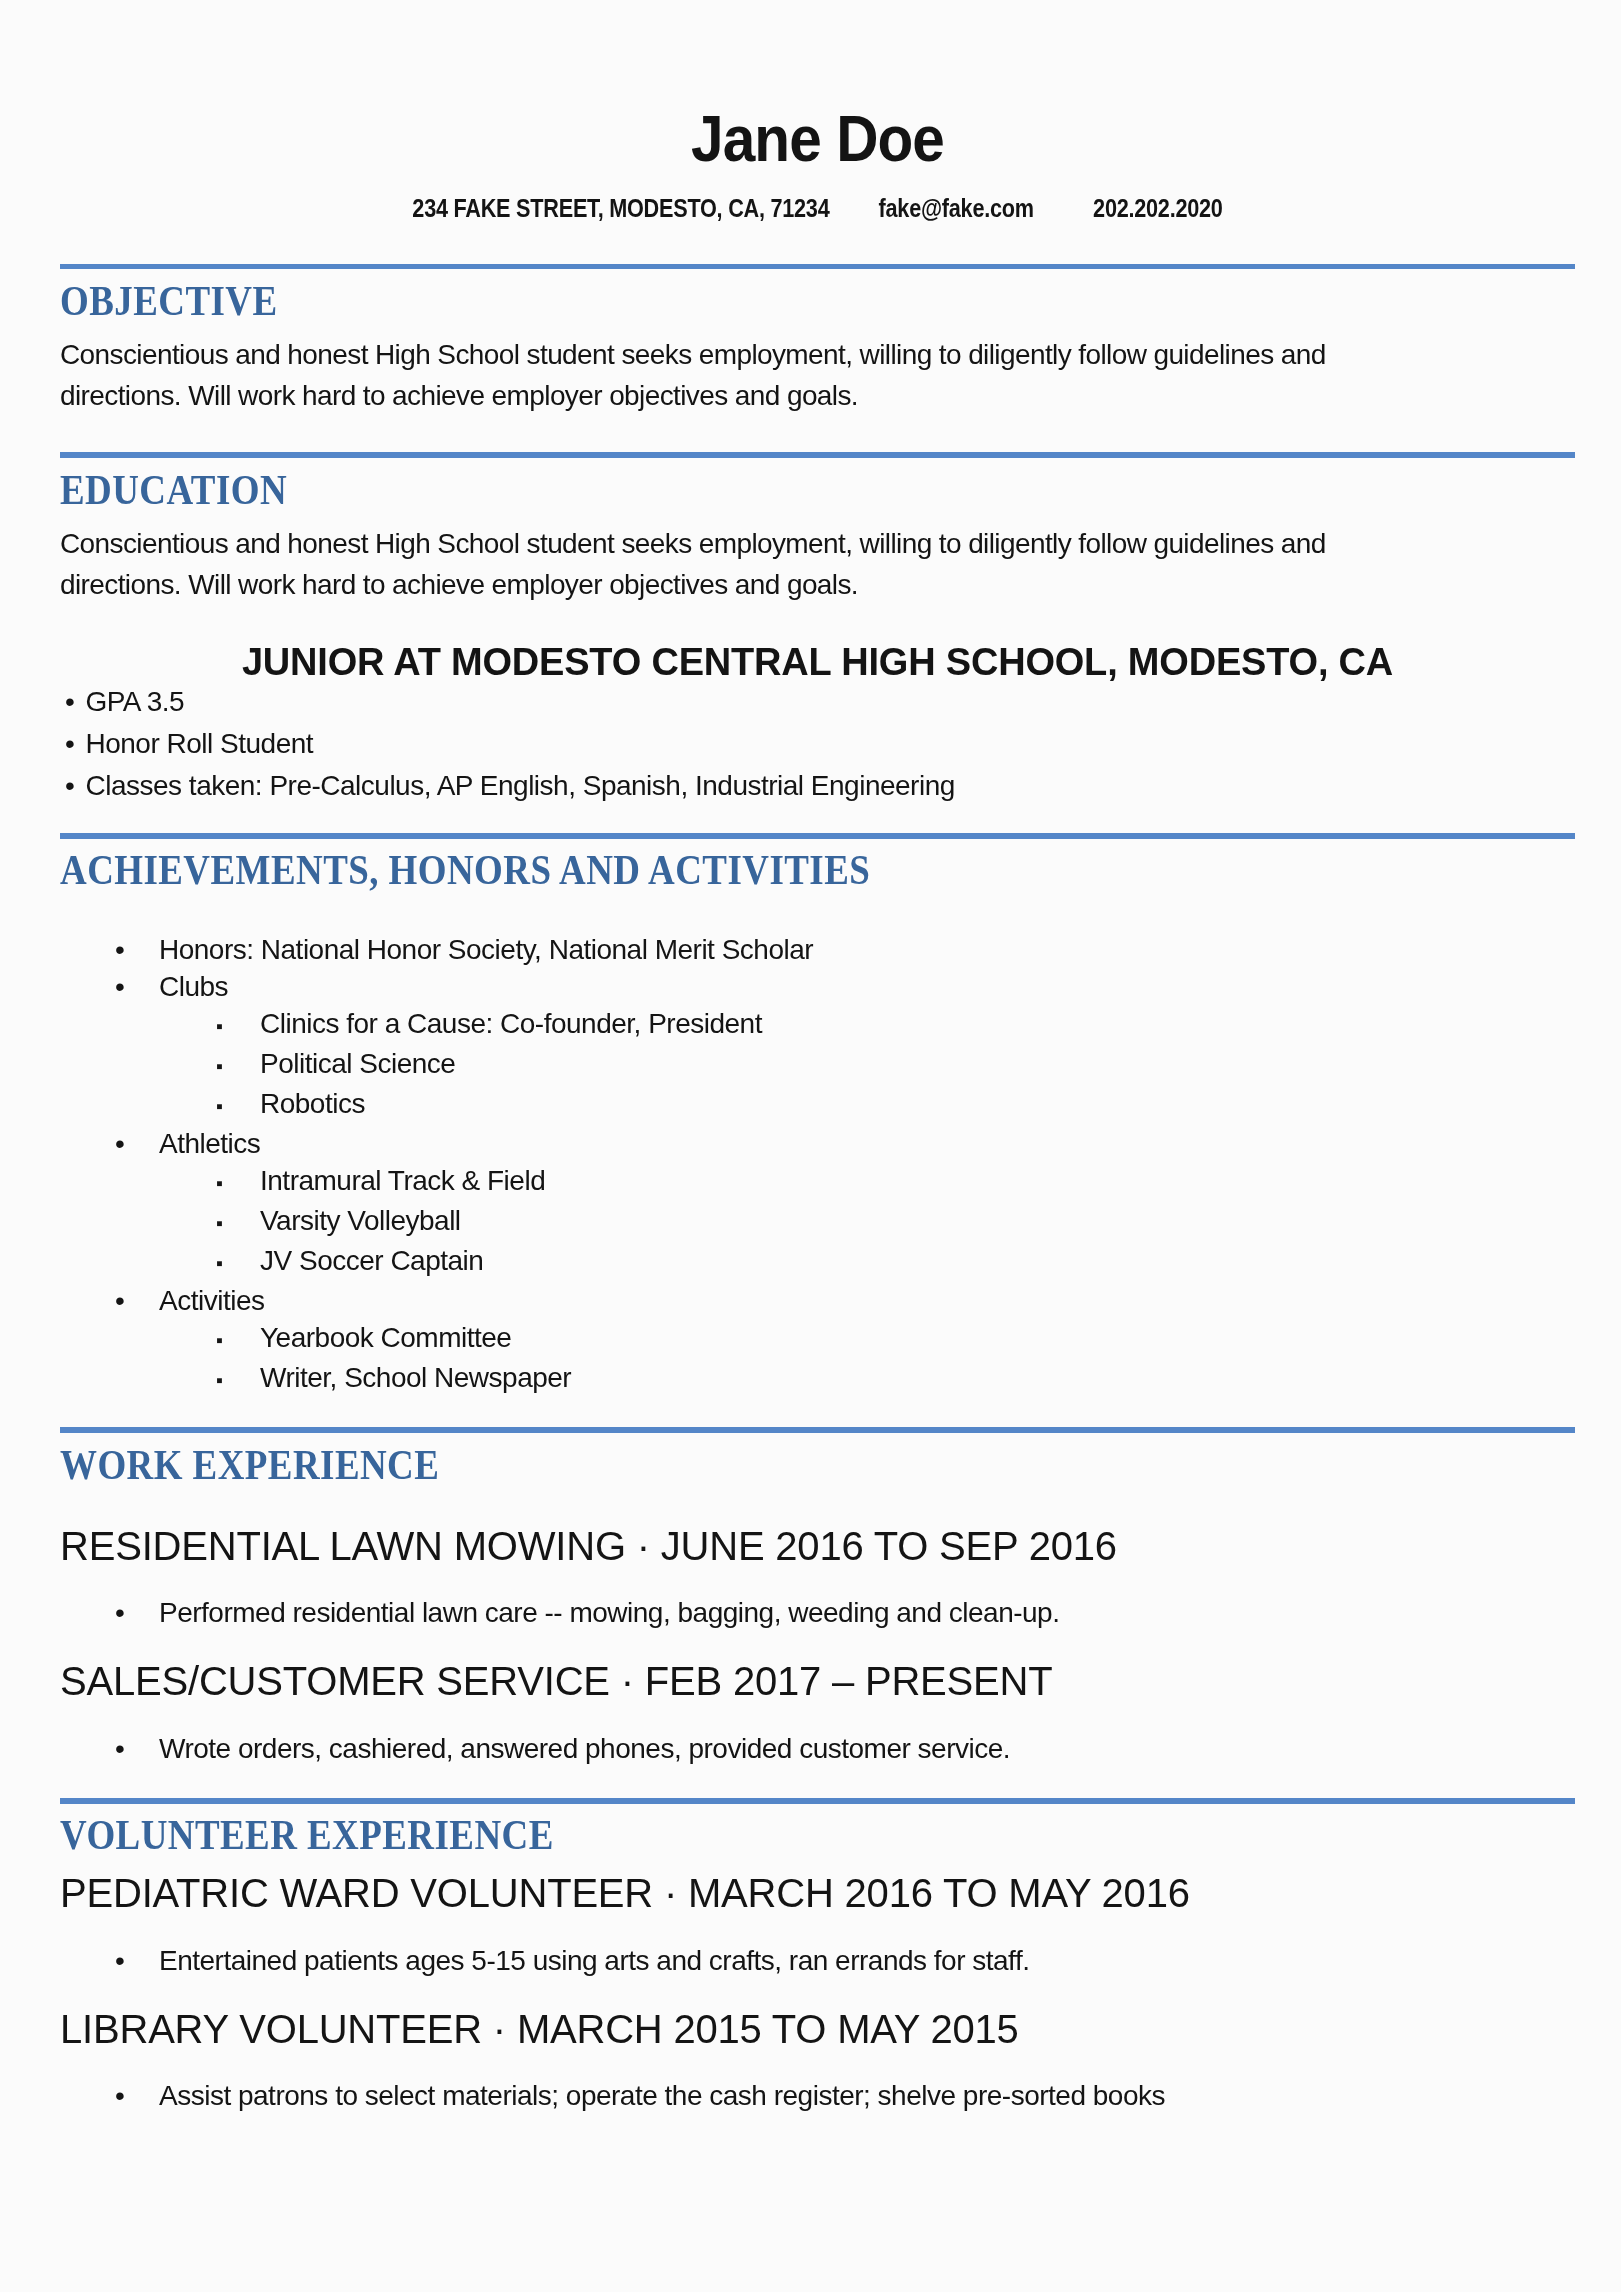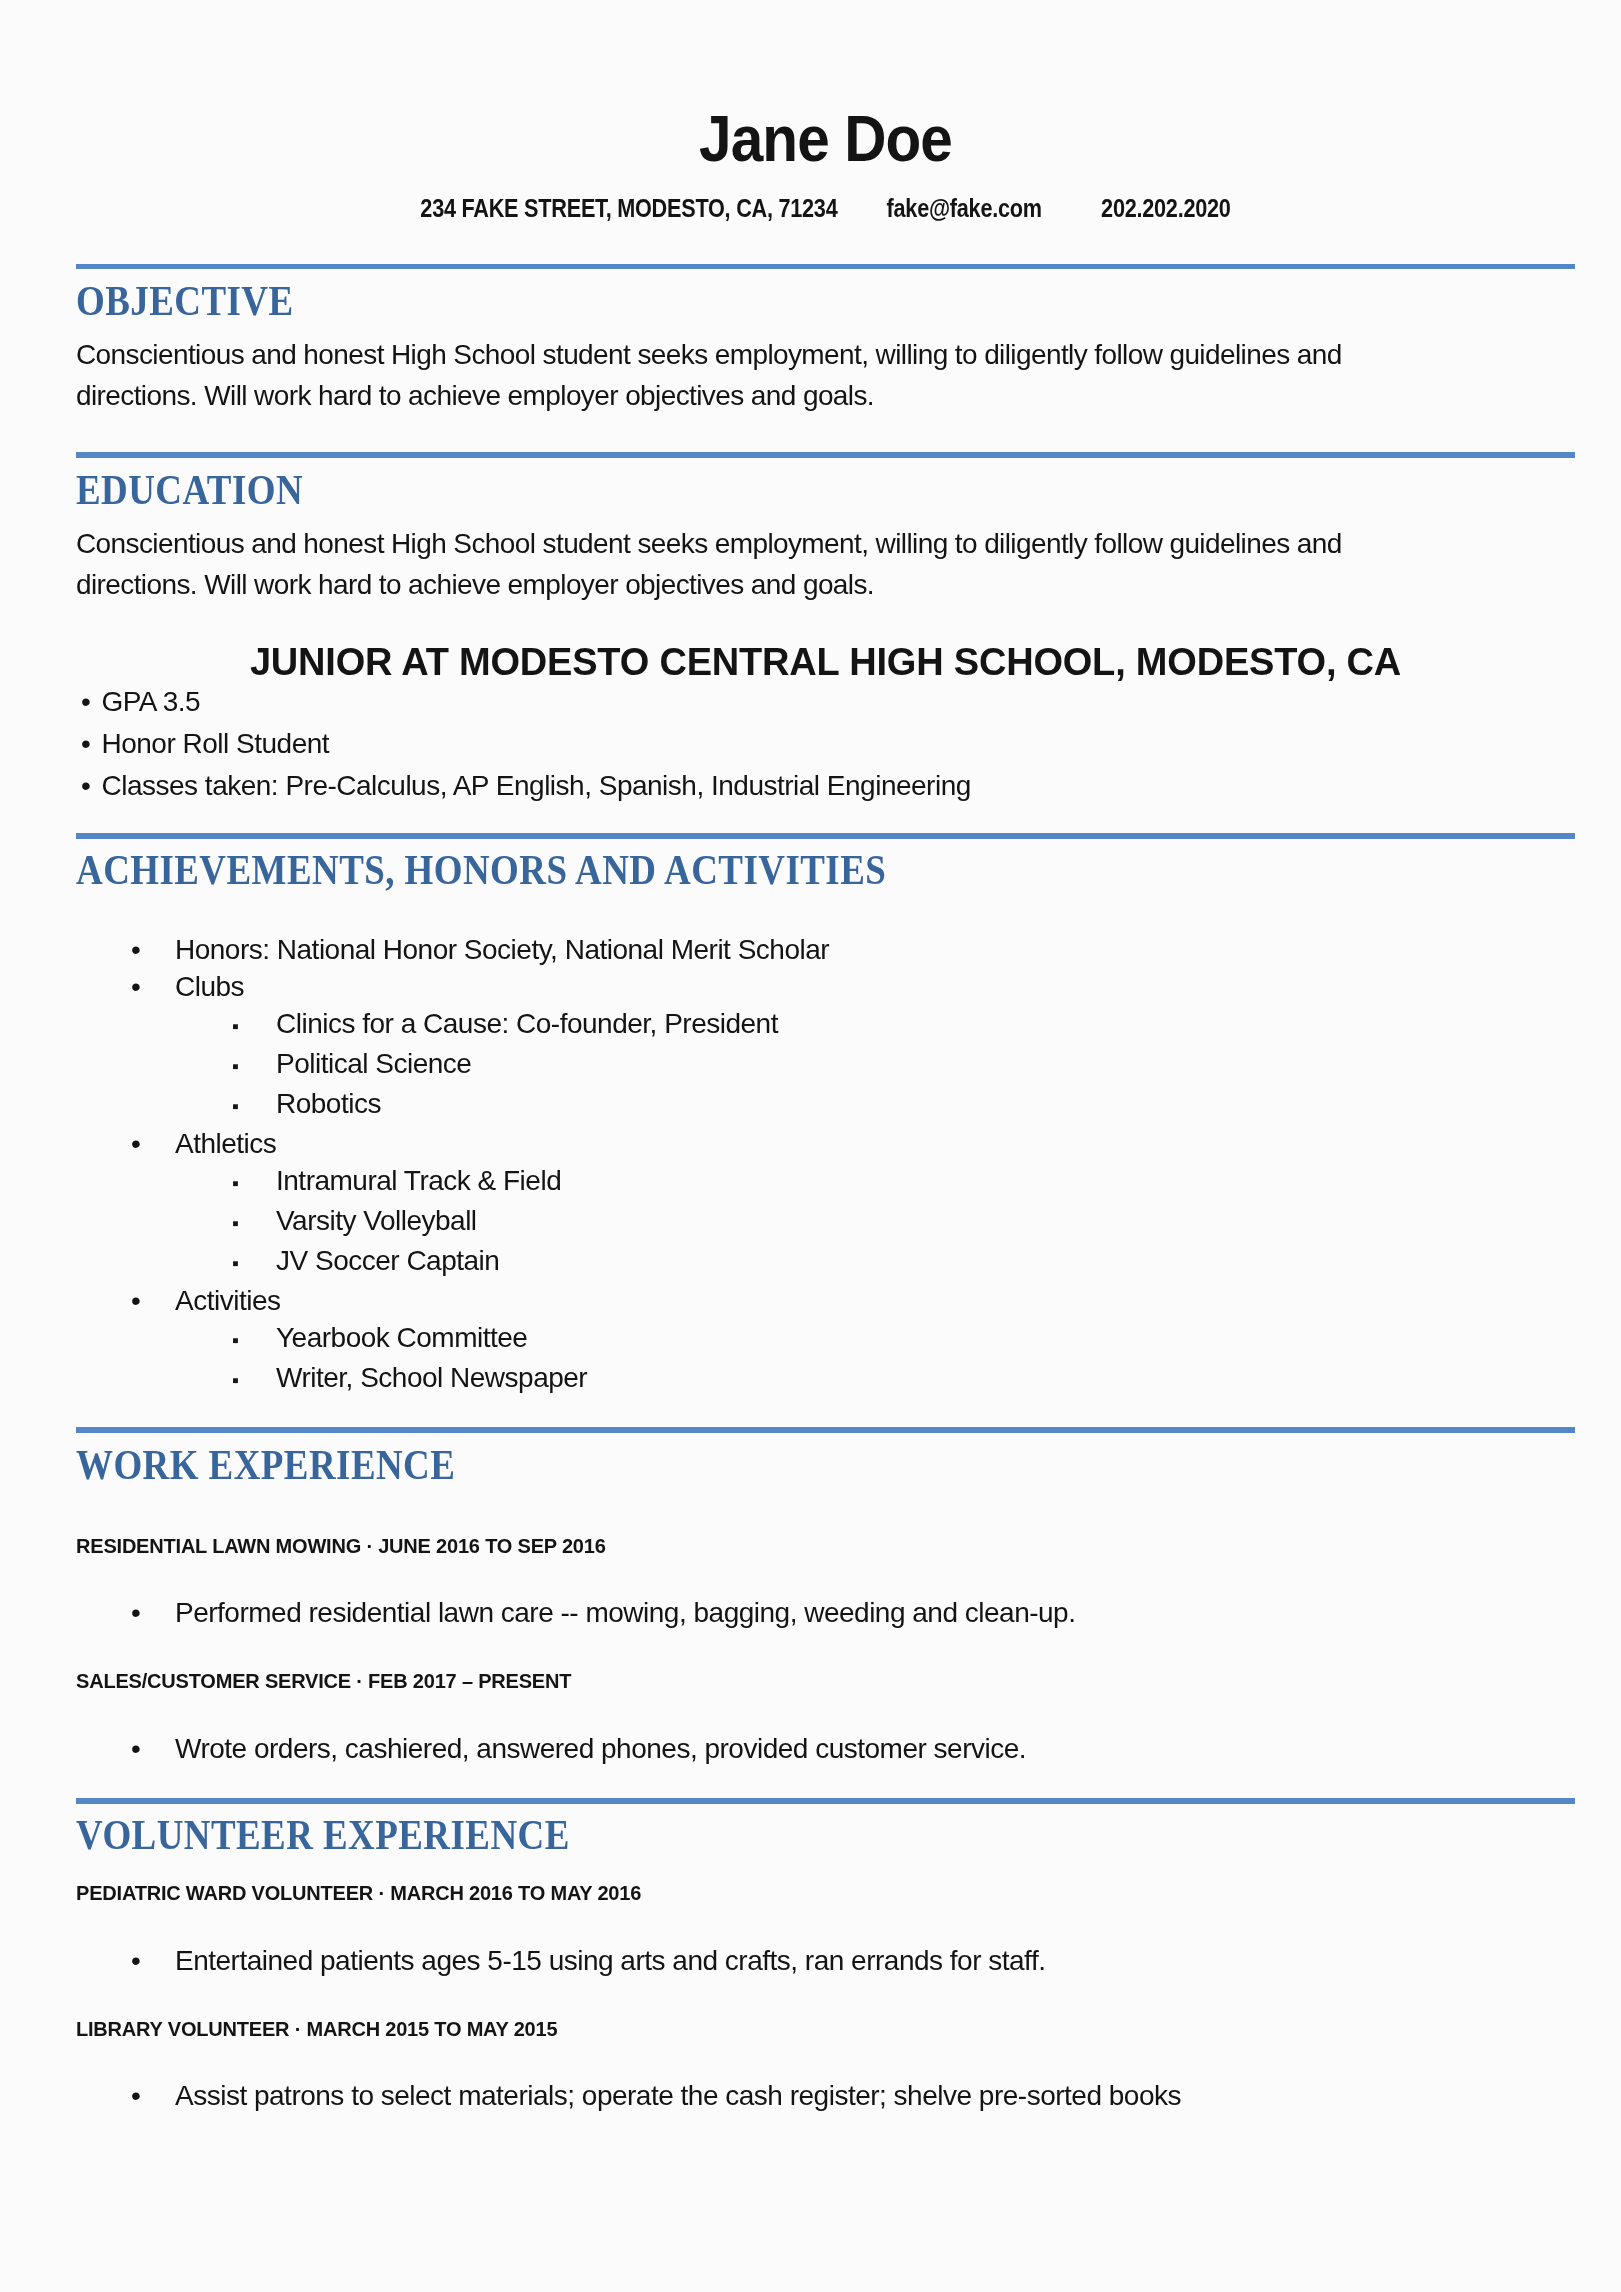--- a/index.html
+++ b/index.html
@@ -6,21 +6,21 @@
   body {
     width: 1621px; height: 2293px;
     background: #fbfbfb;
     font-family: "Liberation Sans", sans-serif;
     color: #141414;
     overflow: hidden;
   }
   .page {
     box-sizing: border-box;
     width: 1621px; height: 2237px;
-    padding: 102px 46px 0 76px;
+    padding: 102px 46px 0 60px;
   }
 
   
   .name {
     margin: 0;
     text-align: center;
     font-size: 65px;
     line-height: 74px;
     font-weight: bold;
     letter-spacing: -1px;
@@ -93,22 +93,22 @@
   .ach-list { margin-top: 35px; }
   .ach-list .li { line-height: 37px; }
 
   .li.l1 { padding-left: 55px; }
   .li.l1 .marker { width: 44px; }
   .li.l2 { padding-left: 156px; }
   .li.l2 .marker { width: 44px; font-size: 19.6px; }
 
   .job-heading {
     margin: 28px 0 0 0;
-    font-weight: bold;
-    font-size: 20px;
+    font-weight: normal;
+    font-size: 40px;
     line-height: 39px;
     letter-spacing: -0.2px;
   }
   .job-heading.first-work      { margin-top: 36px; }
   .job-heading.first-volunteer { margin-top: 13px; }
 
   .job-ul { margin-top: 26.5px; }
   .job-ul .li { line-height: 42px; }
 </style>
 </head>

